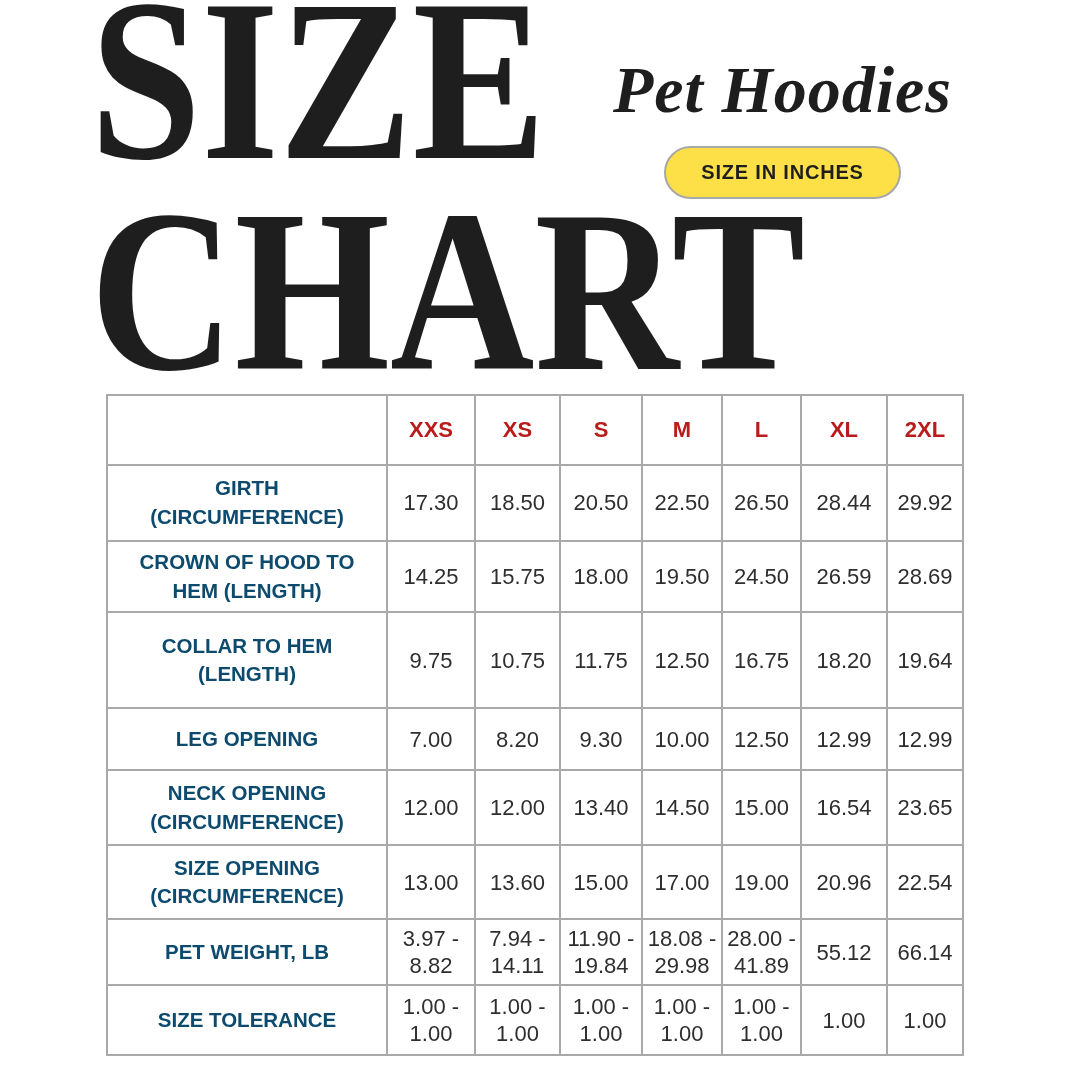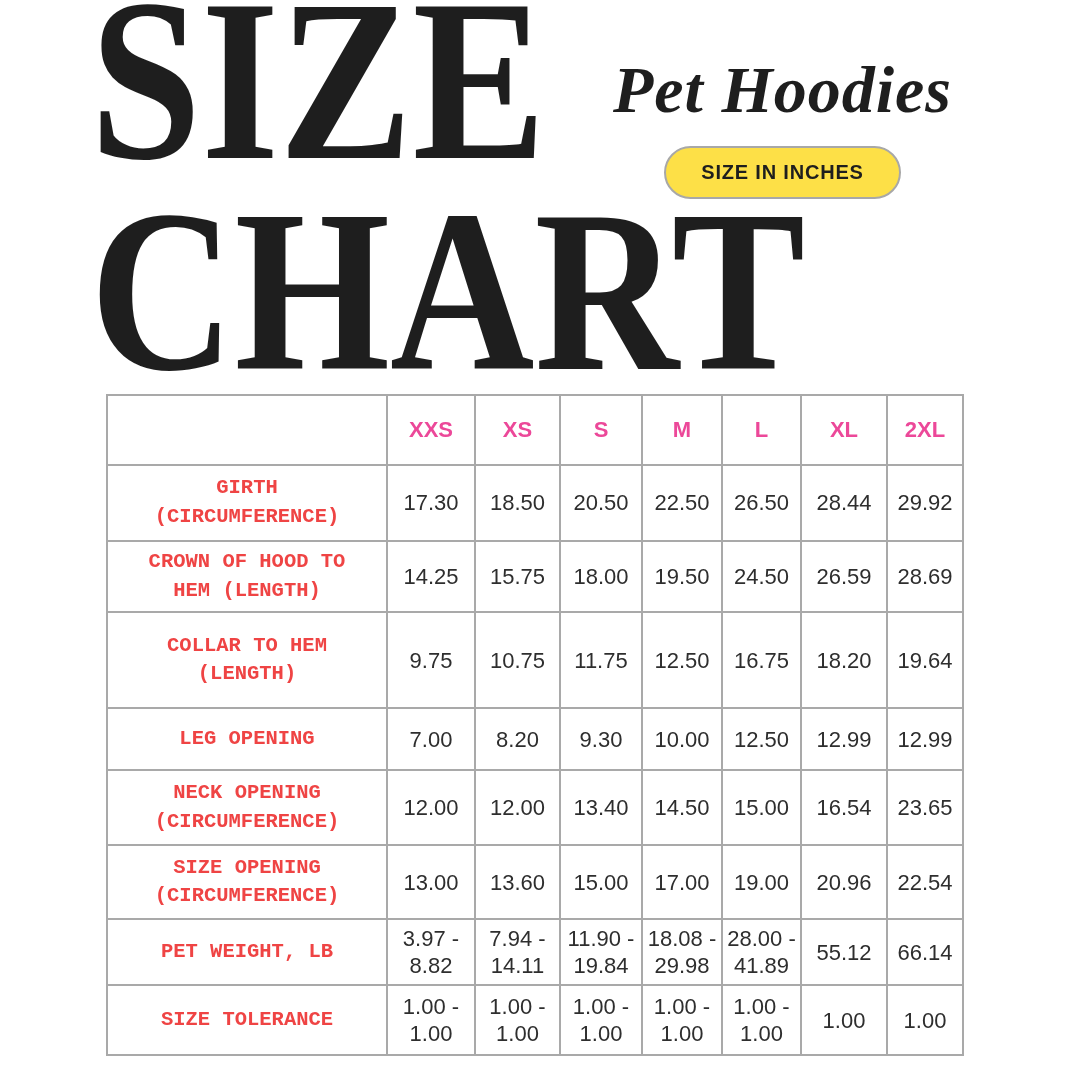--- a/index.html
+++ b/index.html
@@ -74,29 +74,28 @@
   th, td {
     border: 2px solid #a9a9a9;
     text-align: center;
     vertical-align: middle;
     padding: 4px 3px;
     background: #ffffff;
   }
   thead th {
     font-weight: 700;
     font-size: 22px;
-    color: #ec4899;
+    color: #b91c1c;
   }
   td.row-label {
     font-weight: 700;
     font-size: 20.5px;
     line-height: 1.4;
-    color: #ef4444;
+    color: #0c4a6e;
     padding: 6px 20px;
-    font-family: Liberation Mono, monospace;
   }
   td.val {
     font-weight: 400;
     font-size: 22px;
     line-height: 1.25;
     color: #2e2e2e;
   }
   thead tr          { height: 70px; }
   tbody tr:nth-child(1) { height: 76px; }
   tbody tr:nth-child(2) { height: 64px; }

